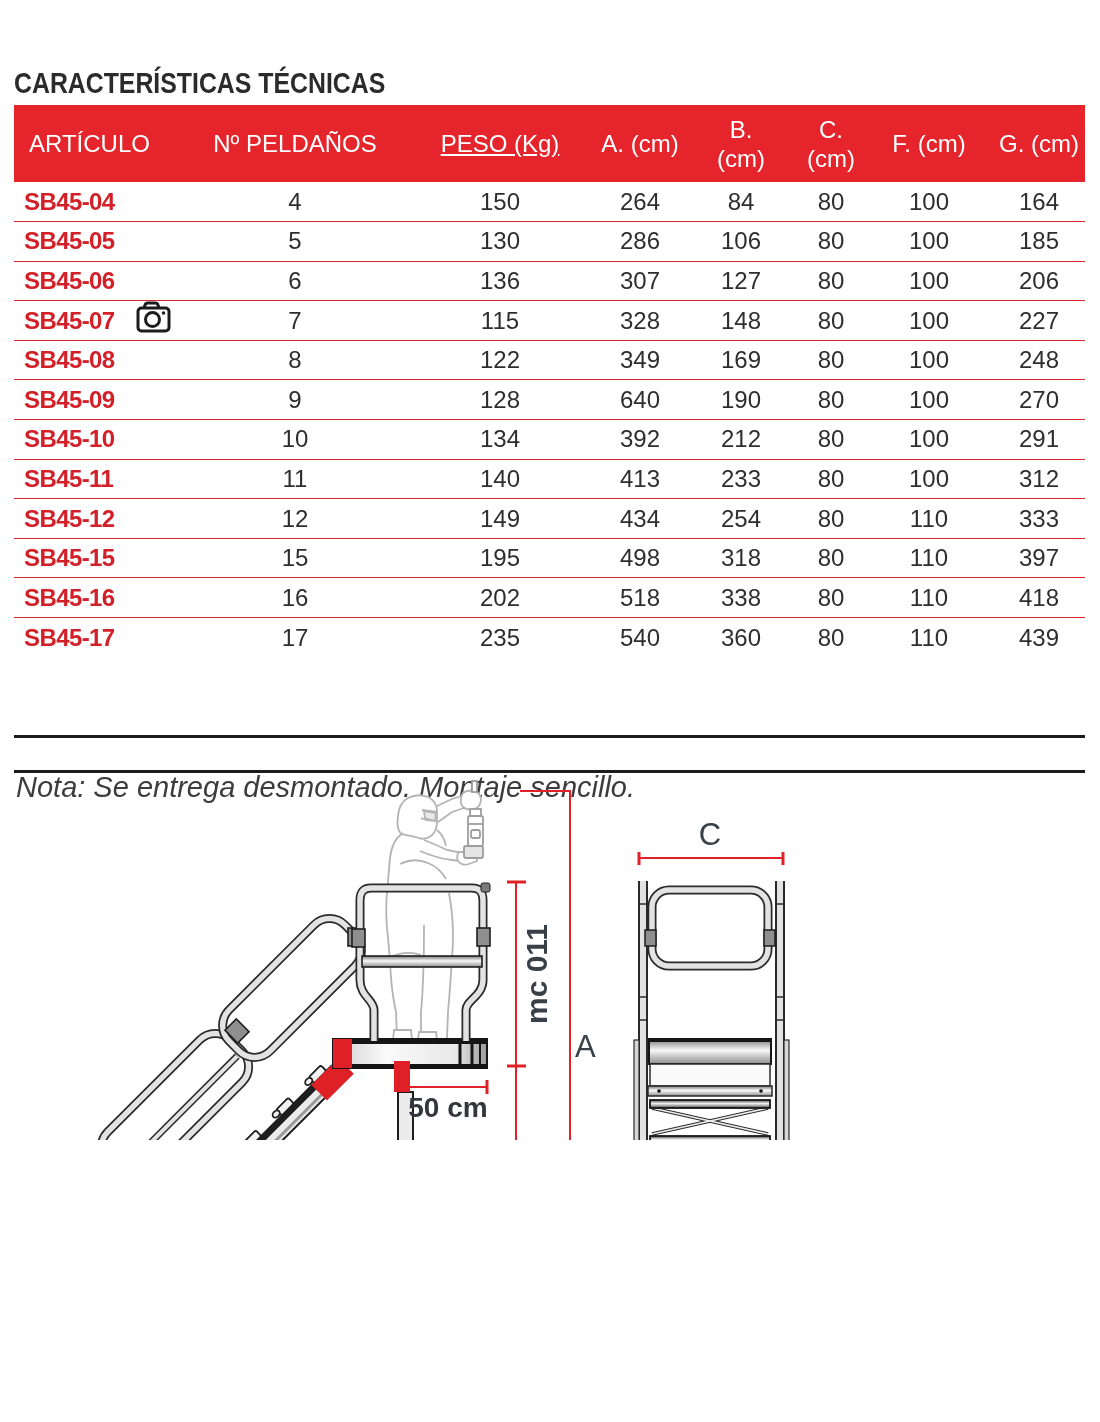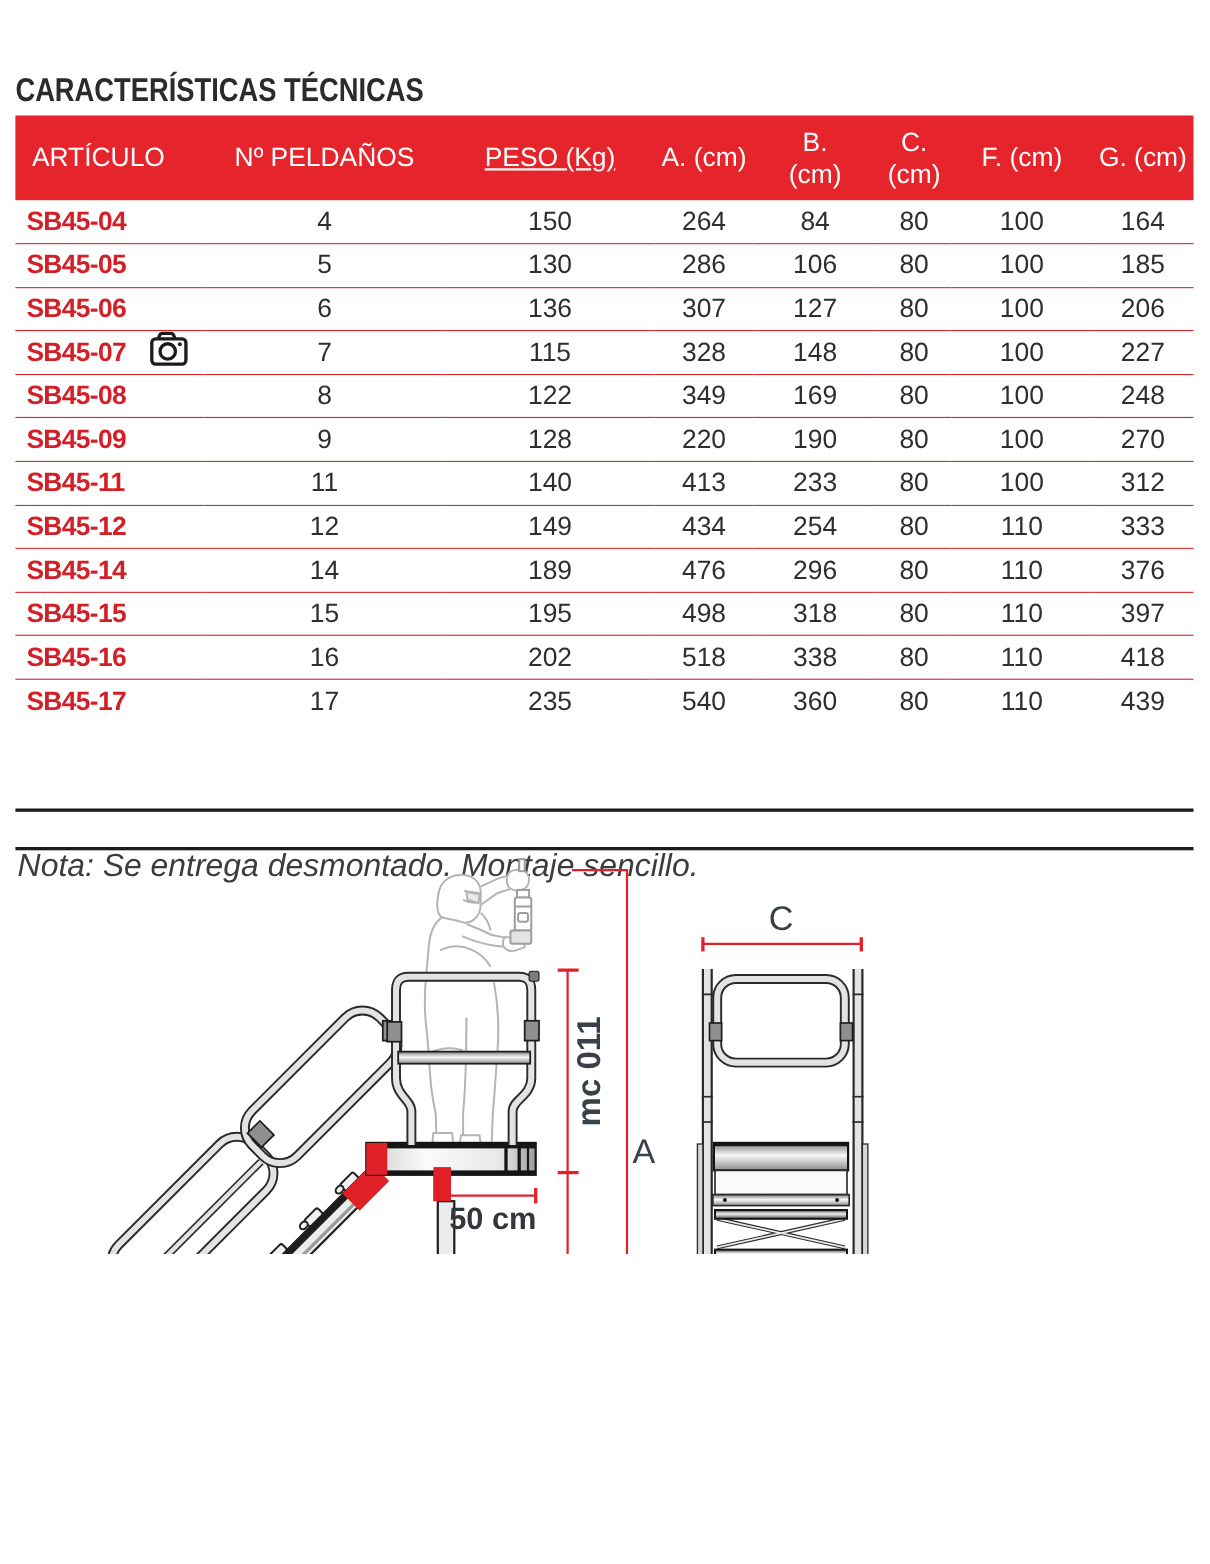--- a/index.html
+++ b/index.html
@@ -102,27 +102,37 @@
             <td>169</td>
             <td>80</td>
             <td>100</td>
             <td>248</td>
           </tr>
 
 <tr class="r">
             <td class="code">SB45-09</td>
             <td>9</td>
             <td>128</td>
-            <td>220</td>
+            <td>640</td>
             <td>190</td>
             <td>80</td>
             <td>100</td>
             <td>270</td>
           </tr>
 
+<tr class="r">
+            <td class="code">SB45-10</td>
+            <td>10</td>
+            <td>134</td>
+            <td>392</td>
+            <td>212</td>
+            <td>80</td>
+            <td>100</td>
+            <td>291</td>
+          </tr>
 
 <tr class="r">
             <td class="code">SB45-11</td>
             <td>11</td>
             <td>140</td>
             <td>413</td>
             <td>233</td>
             <td>80</td>
             <td>100</td>
             <td>312</td>
@@ -133,30 +143,20 @@
             <td>12</td>
             <td>149</td>
             <td>434</td>
             <td>254</td>
             <td>80</td>
             <td>110</td>
             <td>333</td>
           </tr>
 
 
-<tr class="r">
-            <td class="code">SB45-14</td>
-            <td>14</td>
-            <td>189</td>
-            <td>476</td>
-            <td>296</td>
-            <td>80</td>
-            <td>110</td>
-            <td>376</td>
-          </tr>
 
 <tr class="r">
             <td class="code">SB45-15</td>
             <td>15</td>
             <td>195</td>
             <td>498</td>
             <td>318</td>
             <td>80</td>
             <td>110</td>
             <td>397</td>

